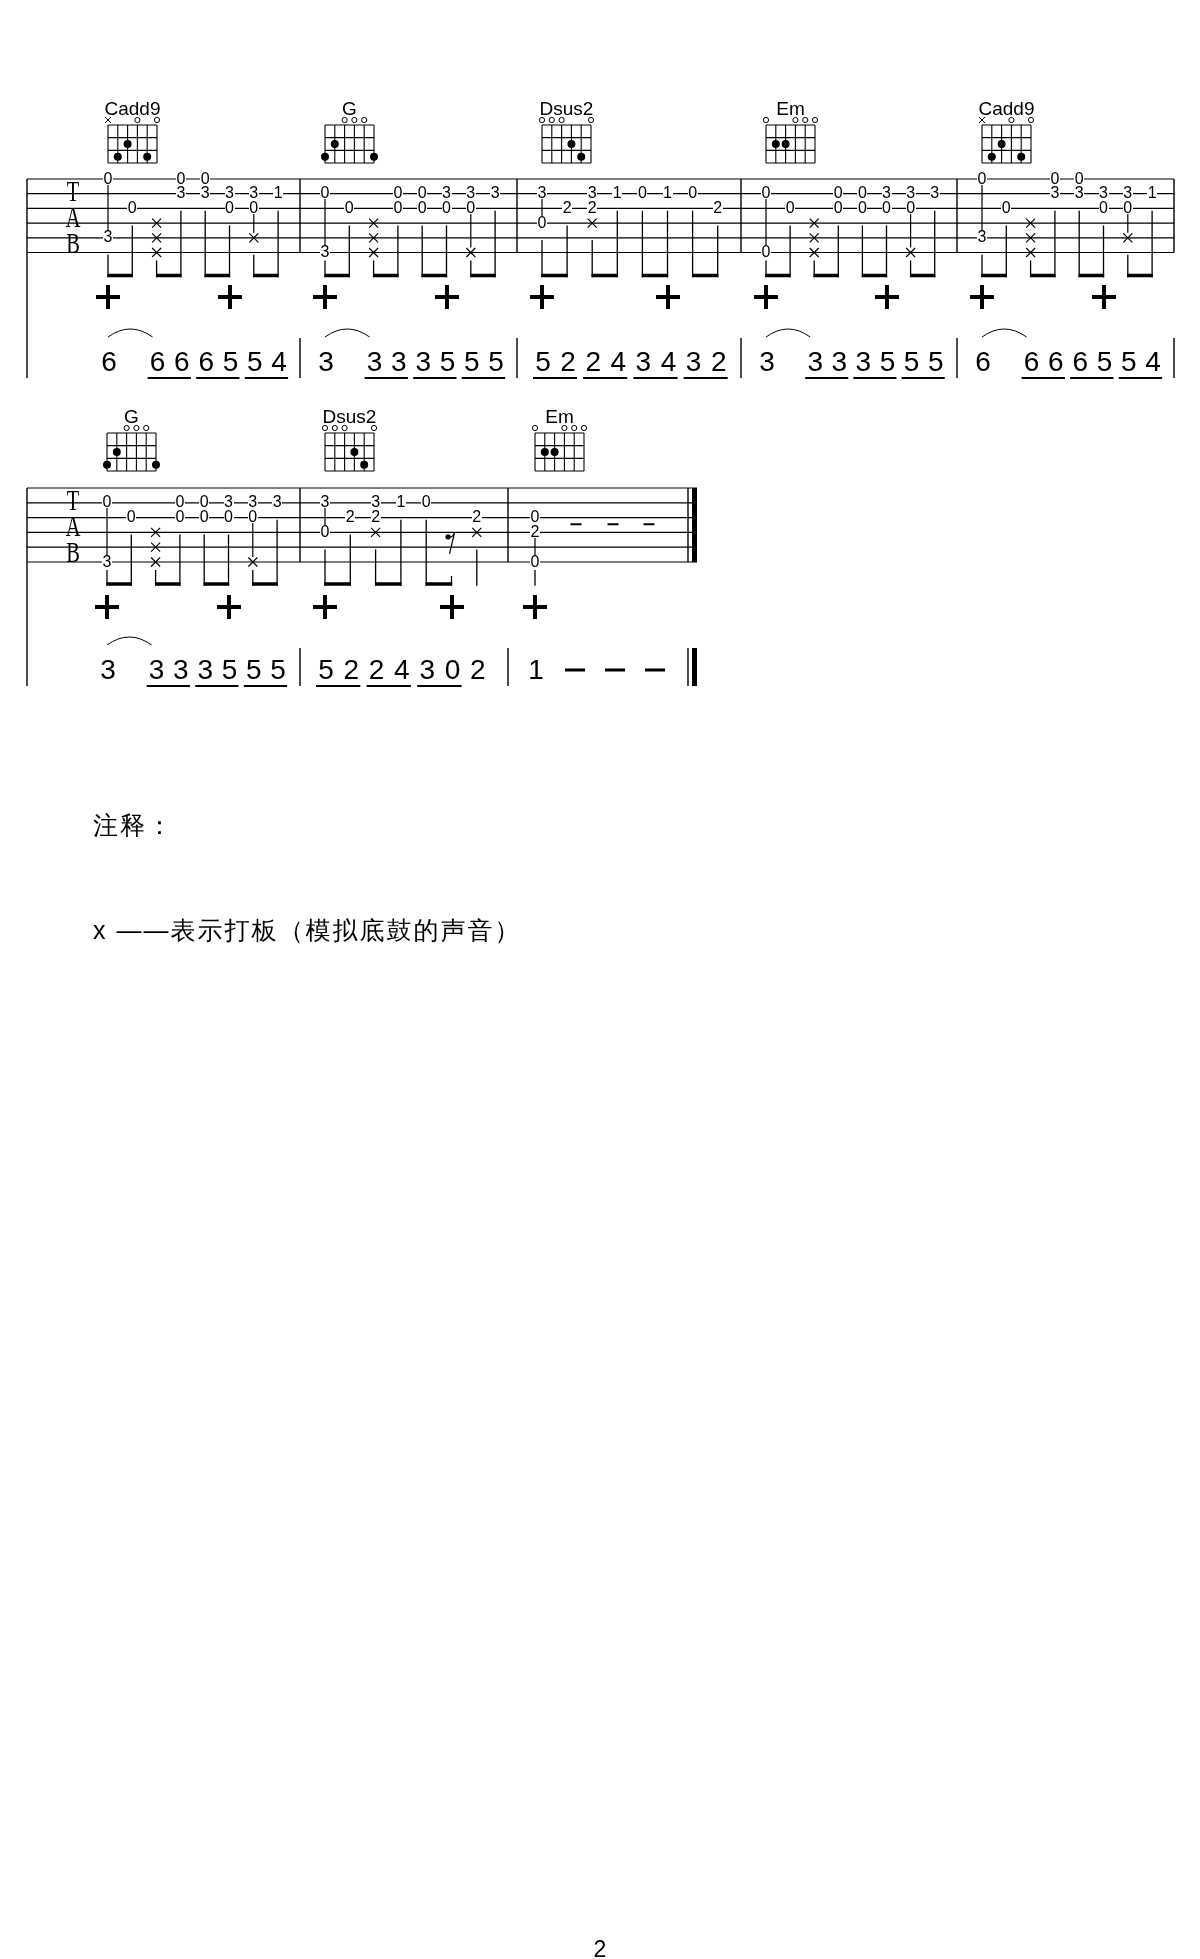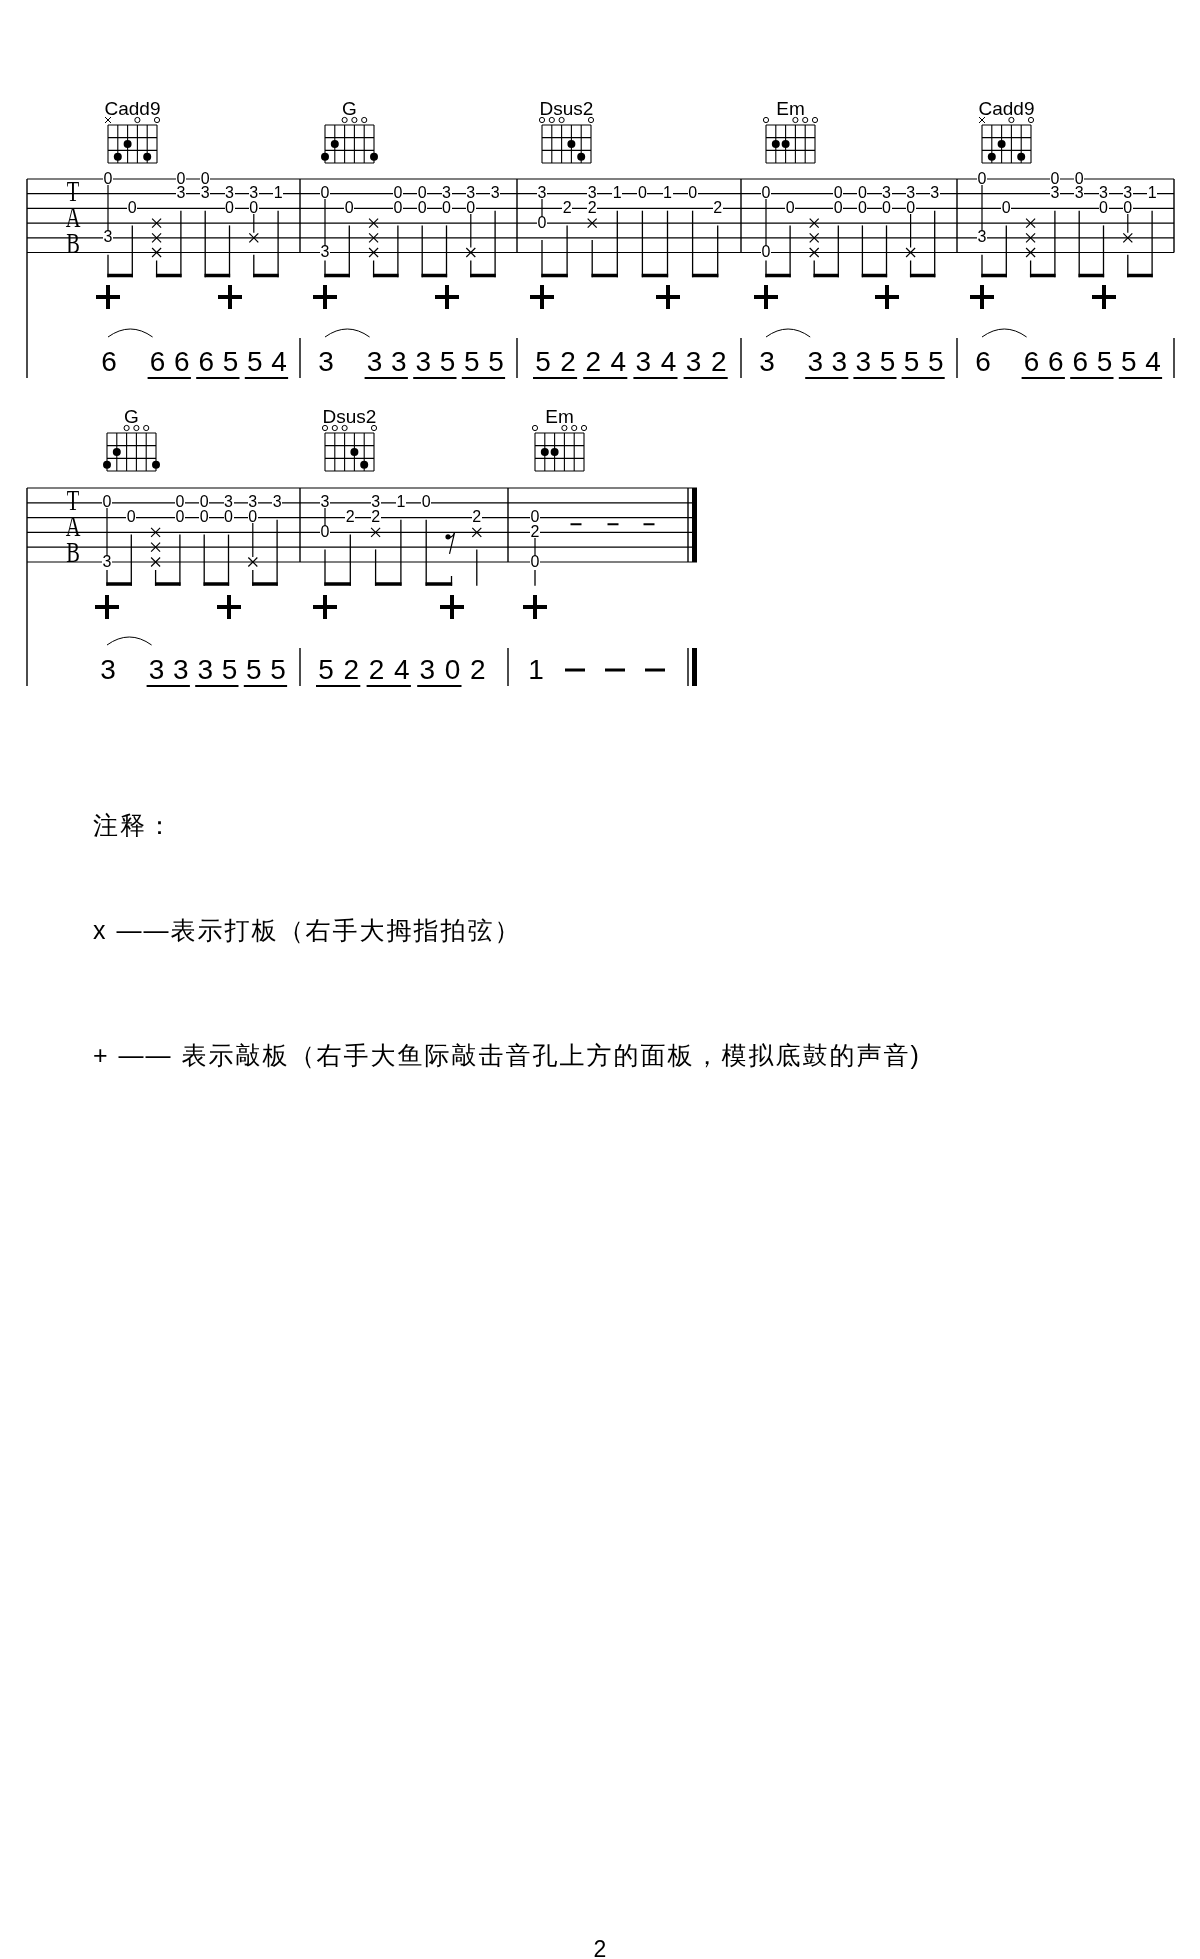--- a/index.html
+++ b/index.html
@@ -378,22 +378,21 @@
       <line x1="535" y1="570" x2="535" y2="585.75" stroke="#000" stroke-width="1.3"></line>
       <rect x="570.5" y="523.26" width="11" height="2" fill="#000"></rect>
       <rect x="607.5" y="523.26" width="11" height="2" fill="#000"></rect>
       <rect x="643.5" y="523.26" width="11" height="2" fill="#000"></rect>
       <rect x="565" y="668.5" width="20" height="3" fill="#000"></rect>
       <rect x="605" y="668.5" width="20" height="3" fill="#000"></rect>
       <rect x="645" y="668.5" width="20" height="3" fill="#000"></rect>
     </svg>
 
   <div class="note-text" style="top:810px">注释：</div>
-  <div class="note-text" style="top:915px">x ——表示打板（右手大拇指拍弦）</div>
-  <div class="note-text" style="top:1040px">+ —— 表示敲板（右手大鱼际敲击音孔上方的面板，模拟底鼓的声音)</div>
+  <div class="note-text" style="top:915px">x ——表示打板（模拟底鼓的声音）</div>
 
   <div class="page-num">2</div>
 <div class="clef" style="left: 73px; top: 190.5px;">T</div>
     <div class="clef" style="left: 73px; top: 216.5px;">A</div>
     <div class="clef" style="left: 73px; top: 242.5px;">B</div>
     <div class="chord-name" style="left: 132.5px; top: 99px;">Cadd9</div>
     <div class="tabnum" style="left: 108px; top: 179px;">0</div>
     <div class="tabnum" style="left: 108px; top: 237.8px;">3</div>
     <div class="tabnum" style="left: 132.3px; top: 208.4px;">0</div>
     <div class="tabnum" style="left: 180.9px; top: 179px;">0</div>

